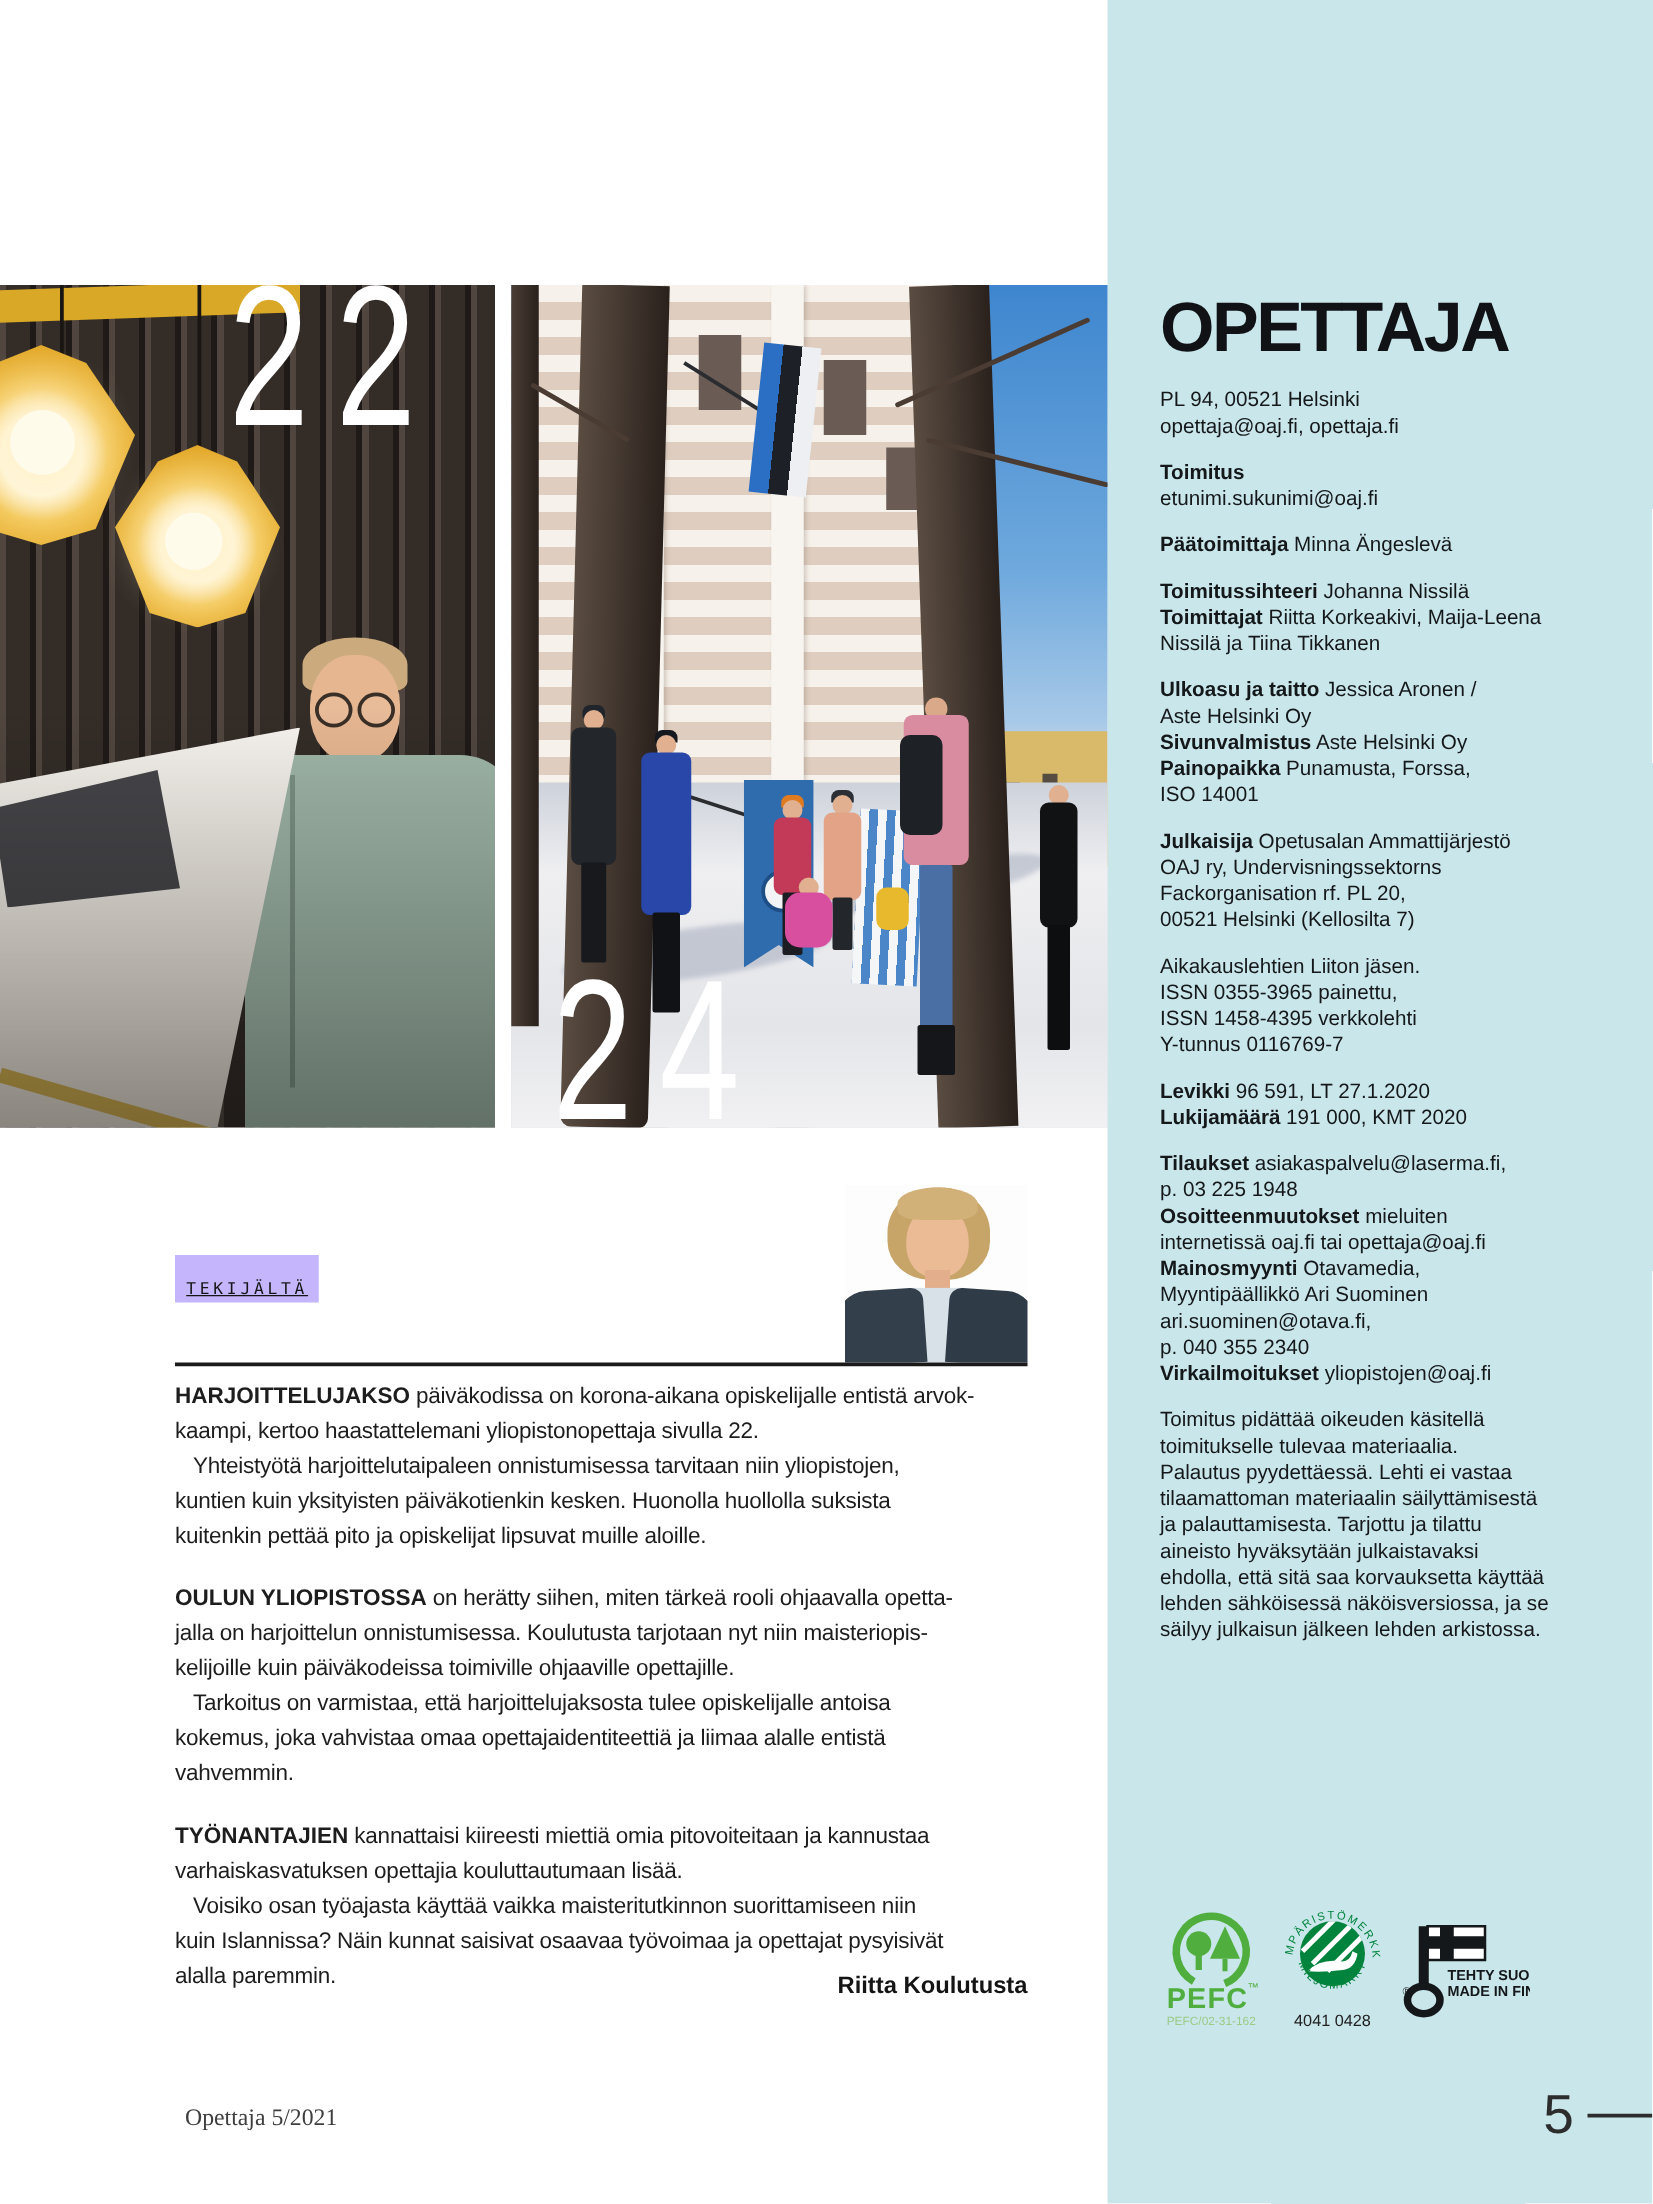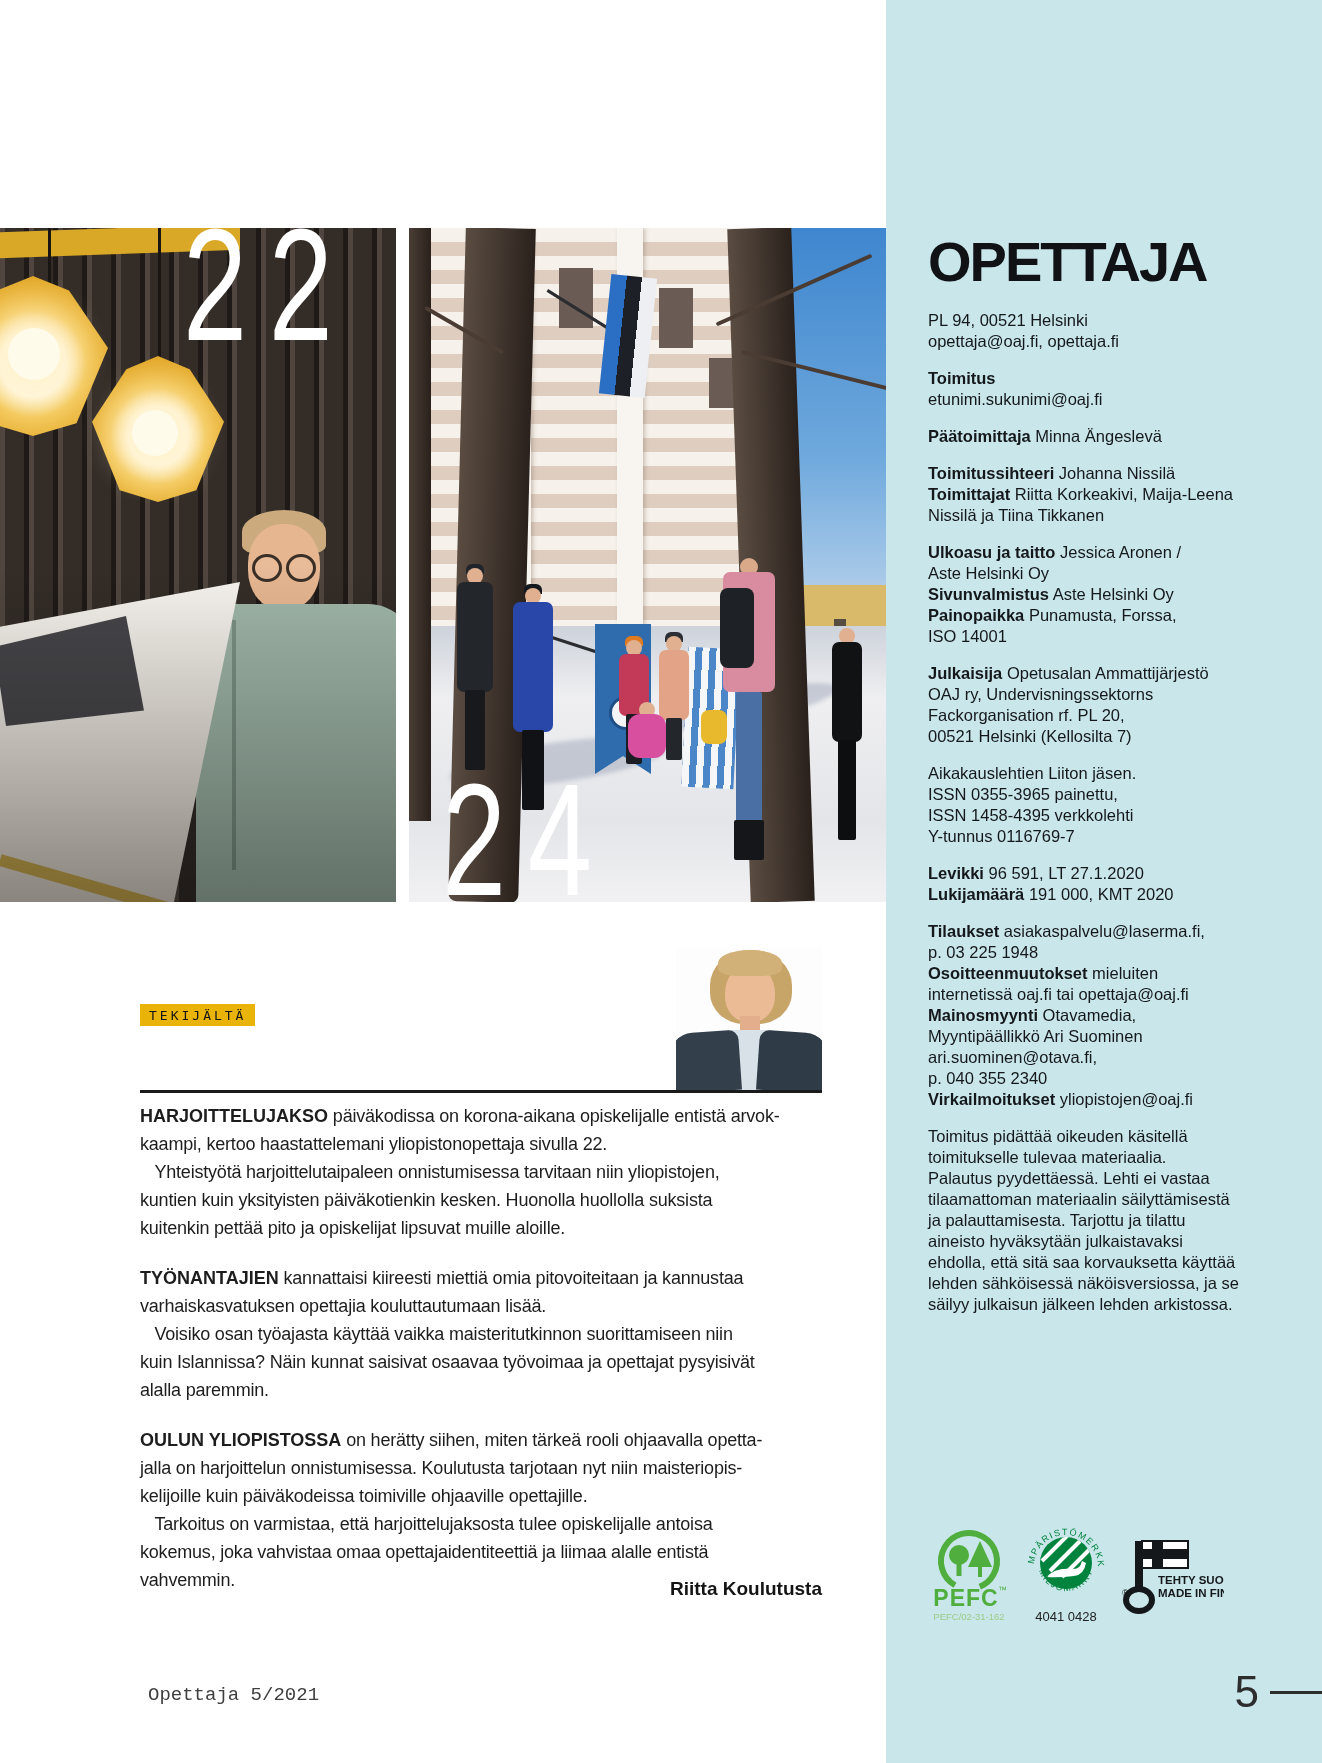--- a/index.html
+++ b/index.html
@@ -69,39 +69,39 @@
   .fig-head{position:absolute;left:50%;transform:translateX(-50%);top:0;width:16px;height:16px;border-radius:50%;background:#E0B090;}
   .fig-hat{position:absolute;left:50%;transform:translateX(-50%);top:-4px;width:18px;height:10px;border-radius:6px 6px 0 0;}
   .fig-body{position:absolute;left:50%;transform:translateX(-50%);top:14px;border-radius:7px;}
   .fig-legs{position:absolute;left:50%;transform:translateX(-50%);border-radius:2px;}
   
   .big-num{position:absolute;color:#ffffff;font-weight:100;font-size:160px;line-height:160px;
         letter-spacing:30px;transform:scaleX(.72);transform-origin:top left;font-family:"Liberation Sans",sans-serif;}
   .num22{left:183px;top:205px;}
   .num24{left:442px;top:760px;}
   
-  .kicker{position:absolute;left:140px;top:1004px;background:#eab308;color:#151515;
-        font-family:"DejaVu Sans Mono",monospace;font-size:13px;letter-spacing:3px;padding:4px 9px 3px 9px;}
+  .kicker{position:absolute;left:140px;top:1004px;background:#c4b5fd;color:#151515;
+        font-family:"DejaVu Sans Mono",monospace;font-size:13px;letter-spacing:3px;padding:20px 9px 3px 9px;text-decoration:underline;}
   .headline{position:absolute;left:140px;top:1036px;font-size:34px;font-weight:800;letter-spacing:-.5px;color:#141414;}
   .portrait{position:absolute;left:676px;top:948px;width:146px;height:142px;background:#FDFDFD;overflow:hidden;}
   .p-hair{position:absolute;left:34px;top:2px;width:82px;height:74px;border-radius:48% 48% 42% 42%;background:#C7A468;}
   .p-face{position:absolute;left:49px;top:16px;width:50px;height:58px;border-radius:50% 50% 44% 44%;background:#EBBB96;}
   .p-fringe{position:absolute;left:42px;top:2px;width:64px;height:26px;border-radius:50% 50% 30% 30%;background:#D2B179;}
   .p-neck{position:absolute;left:64px;top:68px;width:20px;height:18px;background:#E2AE8B;}
   .p-shirt{position:absolute;left:52px;top:82px;width:44px;height:60px;background:#D8E1E8;clip-path:polygon(0 0,100% 0,80% 100%,20% 100%);}
   .p-blazer-l{position:absolute;left:-6px;top:84px;width:70px;height:60px;background:#33404C;border-radius:24px 10px 0 0;transform:rotate(-4deg);}
   .p-blazer-r{position:absolute;right:-6px;top:84px;width:70px;height:60px;background:#2F3B47;border-radius:10px 24px 0 0;transform:rotate(4deg);}
   .rule{position:absolute;left:140px;top:1090px;width:682px;height:3px;background:#1a1a1a;}
   .bodycopy{position:absolute;left:140px;top:1102px;width:700px;font-size:18px;line-height:28px;
         letter-spacing:-.2px;color:#1d1d1d;}
   .bodycopy p{margin:0 0 22px 0;white-space:pre-wrap;}
   .bodycopy b{font-weight:700;letter-spacing:0;}
   .signature{position:absolute;left:140px;top:1578px;width:682px;text-align:right;font-size:19px;font-weight:700;color:#141414;}
   
-  .folio-left{position:absolute;left:148px;top:1684px;font-family:Liberation Mono, monospace;
+  .folio-left{position:absolute;left:148px;top:1684px;font-family:Liberation Serif, serif;
         font-size:19px;color:#3F3F3F;}
   .folio-right{position:absolute;right:0;top:1670px;display:flex;align-items:center;gap:11px;}
   .folio-num{font-size:44px;font-weight:300;color:#2D2D2D;line-height:1;}
   .folio-dash{width:52px;height:3px;background:#2D2D2D;}
   
   .badges{position:absolute;left:928px;top:1513px;display:flex;align-items:flex-start;gap:12px;}
   .badge-pefc{margin-top:14px;}
   .badge-key{margin-top:26px;}
   svg text{font-family:"Liberation Sans",sans-serif;}
 </style>
@@ -223,31 +223,31 @@
   </div>
 
   <div class="rule"></div>
 
   <div class="bodycopy">
     <p><b>HARJOITTELUJAKSO</b><span> päiväkodissa on korona-aikana opiskelijalle entistä arvok-
 kaampi, kertoo haastattelemani yliopistonopettaja sivulla 22.
    Yhteistyötä harjoittelutaipaleen onnistumisessa tarvitaan niin yliopistojen,
 kuntien kuin yksityisten päiväkotienkin kesken. Huonolla huollolla suksista
 kuitenkin pettää pito ja opiskelijat lipsuvat muille aloille.</span></p>
-    <p><b>TYÖNANTAJIEN</b><span> kannattaisi kiireesti miettiä omia pitovoiteitaan ja kannustaa
-varhaiskasvatuksen opettajia kouluttautumaan lisää.
-   Voisiko osan työajasta käyttää vaikka maisteritutkinnon suorittamiseen niin
-kuin Islannissa? Näin kunnat saisivat osaavaa työvoimaa ja opettajat pysyisivät
-alalla paremmin.</span></p>
     <p><b>OULUN YLIOPISTOSSA</b><span> on herätty siihen, miten tärkeä rooli ohjaavalla opetta-
 jalla on harjoittelun onnistumisessa. Koulutusta tarjotaan nyt niin maisteriopis-
 kelijoille kuin päiväkodeissa toimiville ohjaaville opettajille.
    Tarkoitus on varmistaa, että harjoittelujaksosta tulee opiskelijalle antoisa
 kokemus, joka vahvistaa omaa opettajaidentiteettiä ja liimaa alalle entistä
 vahvemmin.</span></p>
+    <p><b>TYÖNANTAJIEN</b><span> kannattaisi kiireesti miettiä omia pitovoiteitaan ja kannustaa
+varhaiskasvatuksen opettajia kouluttautumaan lisää.
+   Voisiko osan työajasta käyttää vaikka maisteritutkinnon suorittamiseen niin
+kuin Islannissa? Näin kunnat saisivat osaavaa työvoimaa ja opettajat pysyisivät
+alalla paremmin.</span></p>
   </div>
   <div class="signature">Riitta Koulutusta</div>
 
   <div class="logo">OPETTAJA</div>
   <div class="masthead">
     <div class="m-block"><span>PL 94, 00521 Helsinki
 opettaja@oaj.fi, opettaja.fi</span></div>
     <div class="m-block"><b>Toimitus</b><span>
 etunimi.sukunimi@oaj.fi</span></div>
     <div class="m-block"><b>Päätoimittaja</b><span> Minna Ängeslevä</span></div>

